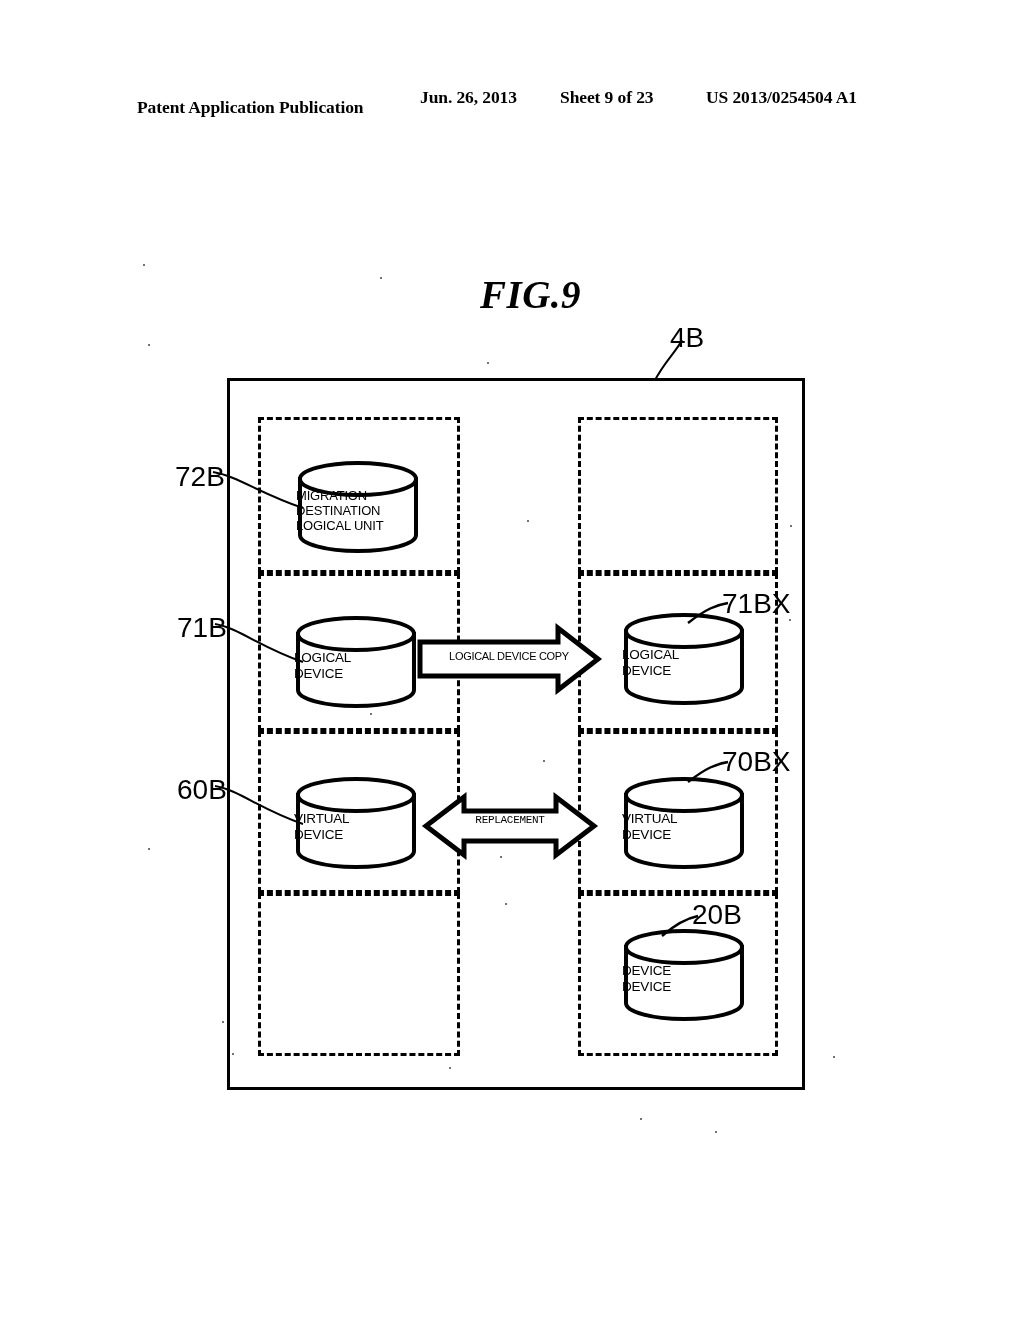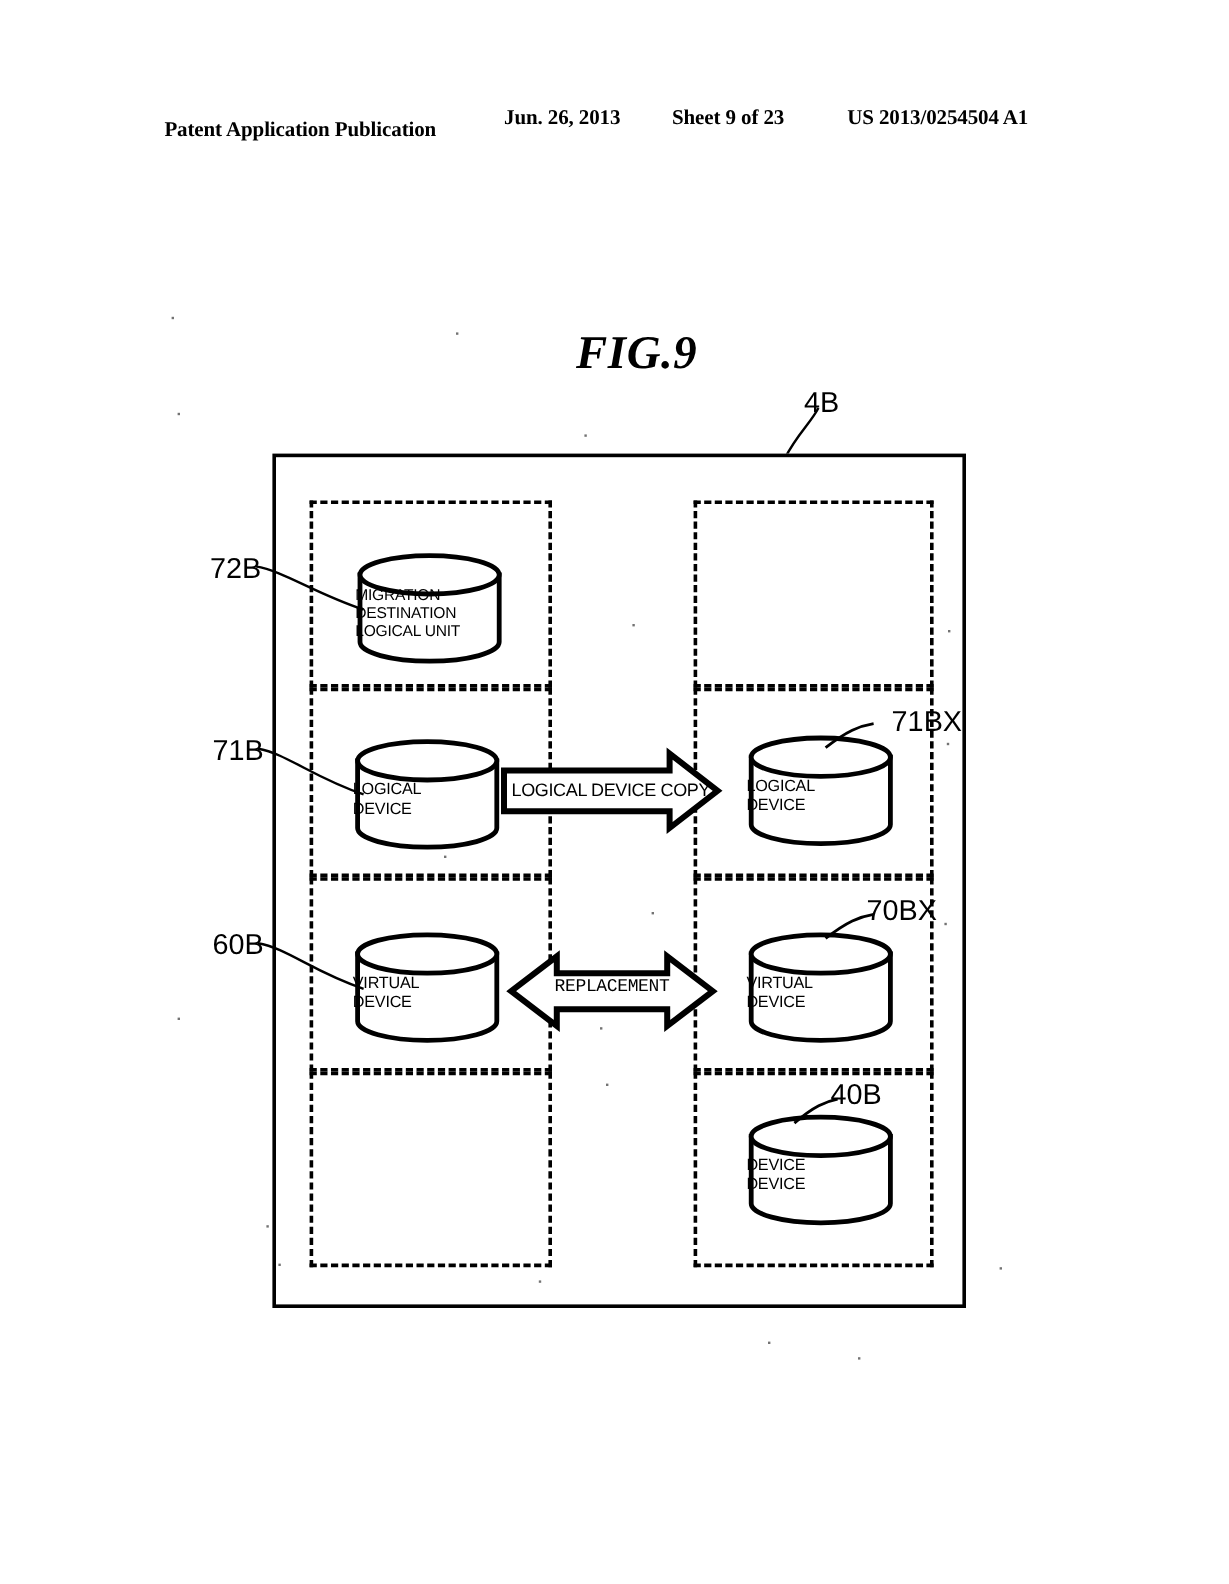--- a/index.html
+++ b/index.html
@@ -100,42 +100,42 @@
   #cyl-virtual-left   { left: 294px; top: 777px; }
   #cyl-virtual-right  { left: 622px; top: 777px; }
   #cyl-storage        { left: 622px; top: 929px; }
 
   
   .block-arrow { position: absolute; }
   .block-arrow svg { display: block; overflow: visible; }
   .arrow-label {
     position: absolute;
     text-align: center;
-    font-size: 15px;
+    font-size: 11px;
     letter-spacing: -0.3px;
     white-space: nowrap;
     pointer-events: none;
   }
   #arrow-copy        { left: 418px; top: 626px; width: 182px; height: 66px; }
   #arrow-copy-label  { left: 418px; top: 650px; width: 182px; }
   #arrow-replace     { left: 424px; top: 795px; width: 172px; height: 62px; }
   #arrow-replace-label { left: 424px; top: 814px; width: 172px; font-family: Liberation Mono, monospace; }
 
   
   .ref-num {
     position: absolute;
-    font-size: 24px;
+    font-size: 28px;
     letter-spacing: 0px;
     white-space: nowrap;
   }
   #ref-4b   { left: 670px; top: 322px; }
   #ref-72b  { left: 175px; top: 461px; }
   #ref-71b  { left: 177px; top: 612px; }
   #ref-70b  { left: 177px; top: 774px; }
-  #ref-71bx { left: 722px; top: 588px; margin-left: 21px; }
+  #ref-71bx { left: 722px; top: 588px; }
   #ref-70bx { left: 722px; top: 746px; }
   #ref-30b  { left: 692px; top: 899px; }
 
   
   .leader {
     position: absolute;
     pointer-events: none;
   }
   .leader svg { display: block; overflow: visible; }
   #leader-4b   { left: 652px; top: 340px; }
@@ -289,21 +289,21 @@
 <div class="cylinder" id="cyl-storage">
   <svg width="124" height="92" viewBox="0 0 124 92">
     <path d="M 4 18 L 4 74 A 58 16 0 0 0 120 74 L 120 18 Z" fill="#fff" stroke="#000" stroke-width="4"></path>
     <ellipse cx="62" cy="18" rx="58" ry="16" fill="#fff" stroke="#000" stroke-width="4"></ellipse>
   </svg>
   <div class="cyl-label">
     <div>DEVICE</div>
     <div>DEVICE</div>
   </div>
 </div>
-<div class="ref-num" id="ref-30b">40B</div>
+<div class="ref-num" id="ref-30b">20B</div>
 <div class="leader" id="leader-30b">
   <svg width="40" height="26" viewBox="0 0 40 26">
     <path d="M 38 2 C 28 4, 18 8, 2 22" stroke="#000" stroke-width="2.4" fill="none"></path>
   </svg>
 </div>
 
 <div class="speck" style="left:143px; top:264px;"></div>
 <div class="speck" style="left:148px; top:344px;"></div>
 <div class="speck" style="left:380px; top:277px;"></div>
 <div class="speck" style="left:487px; top:362px;"></div>

